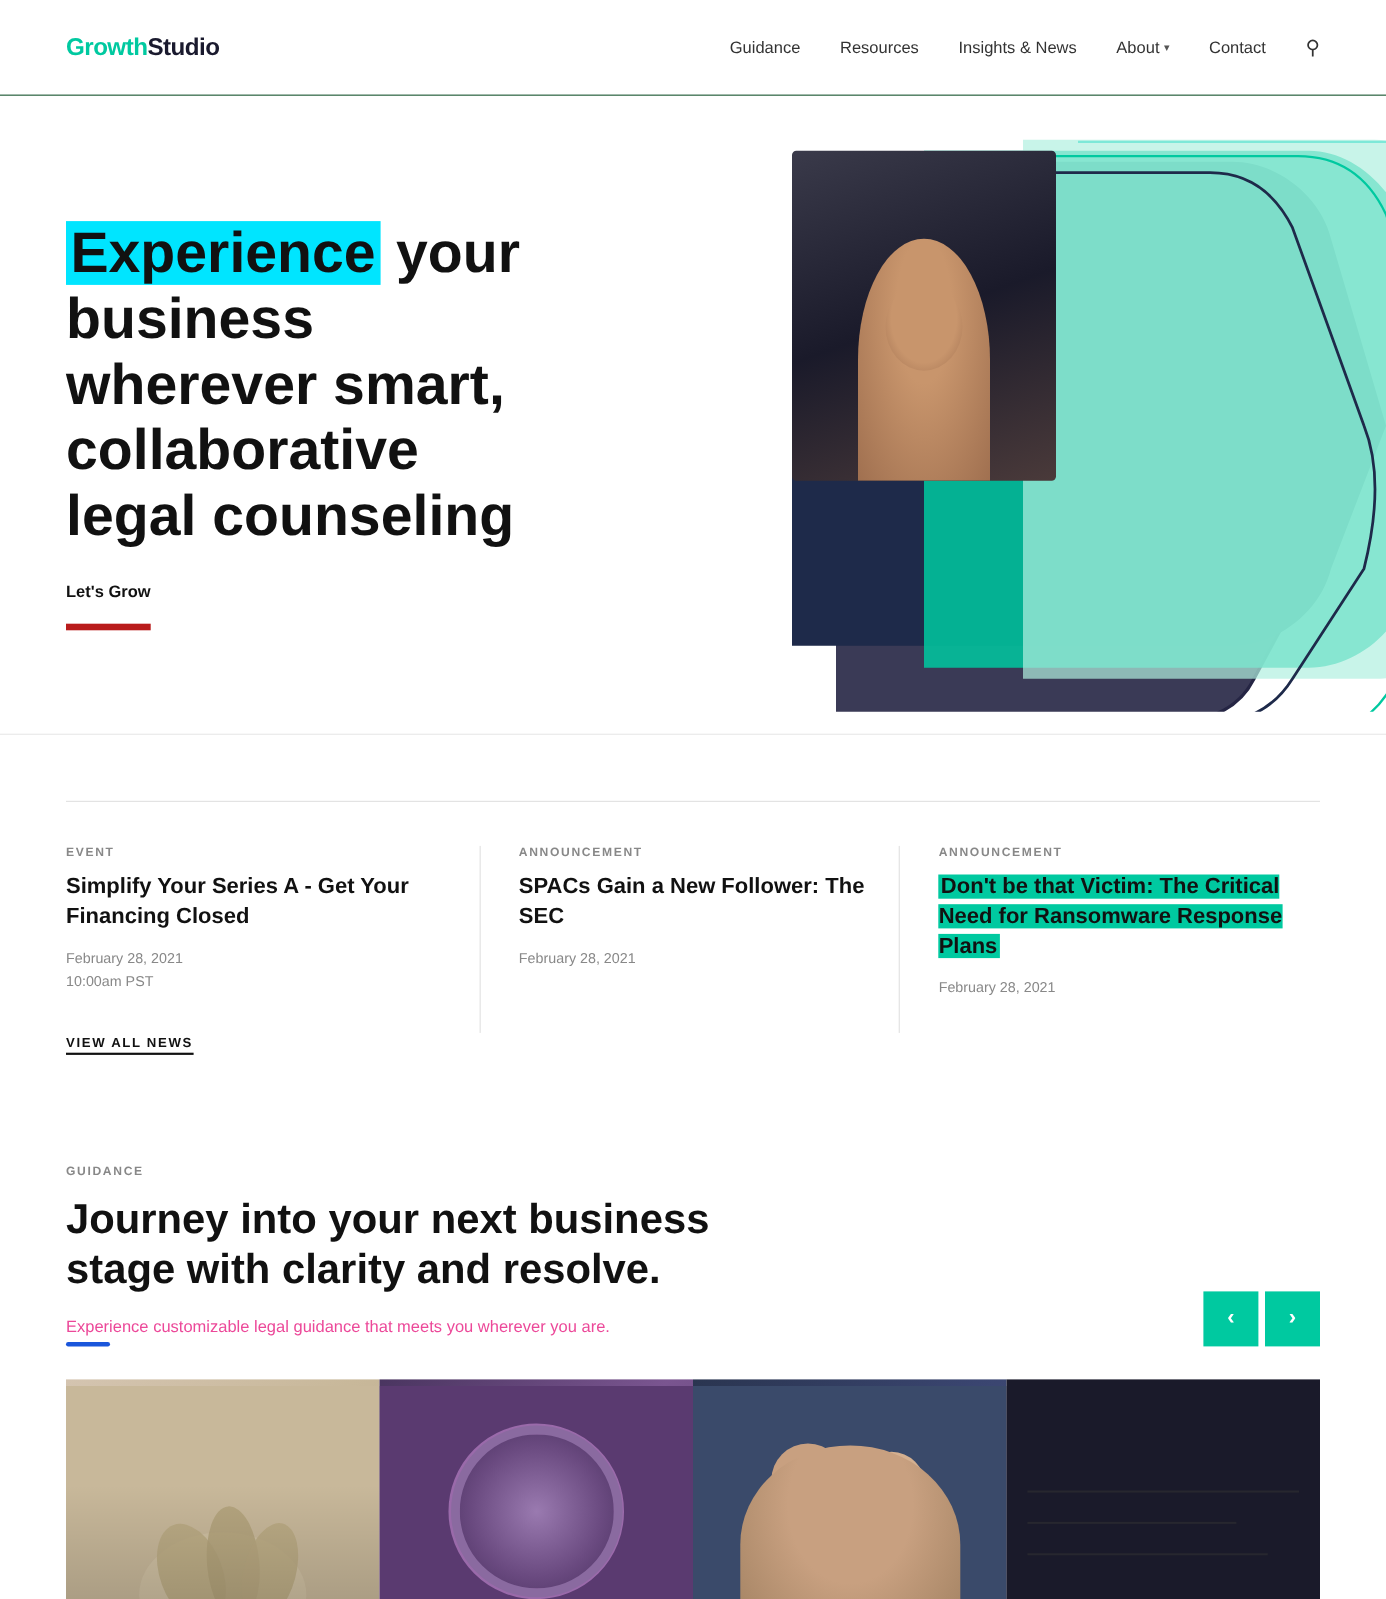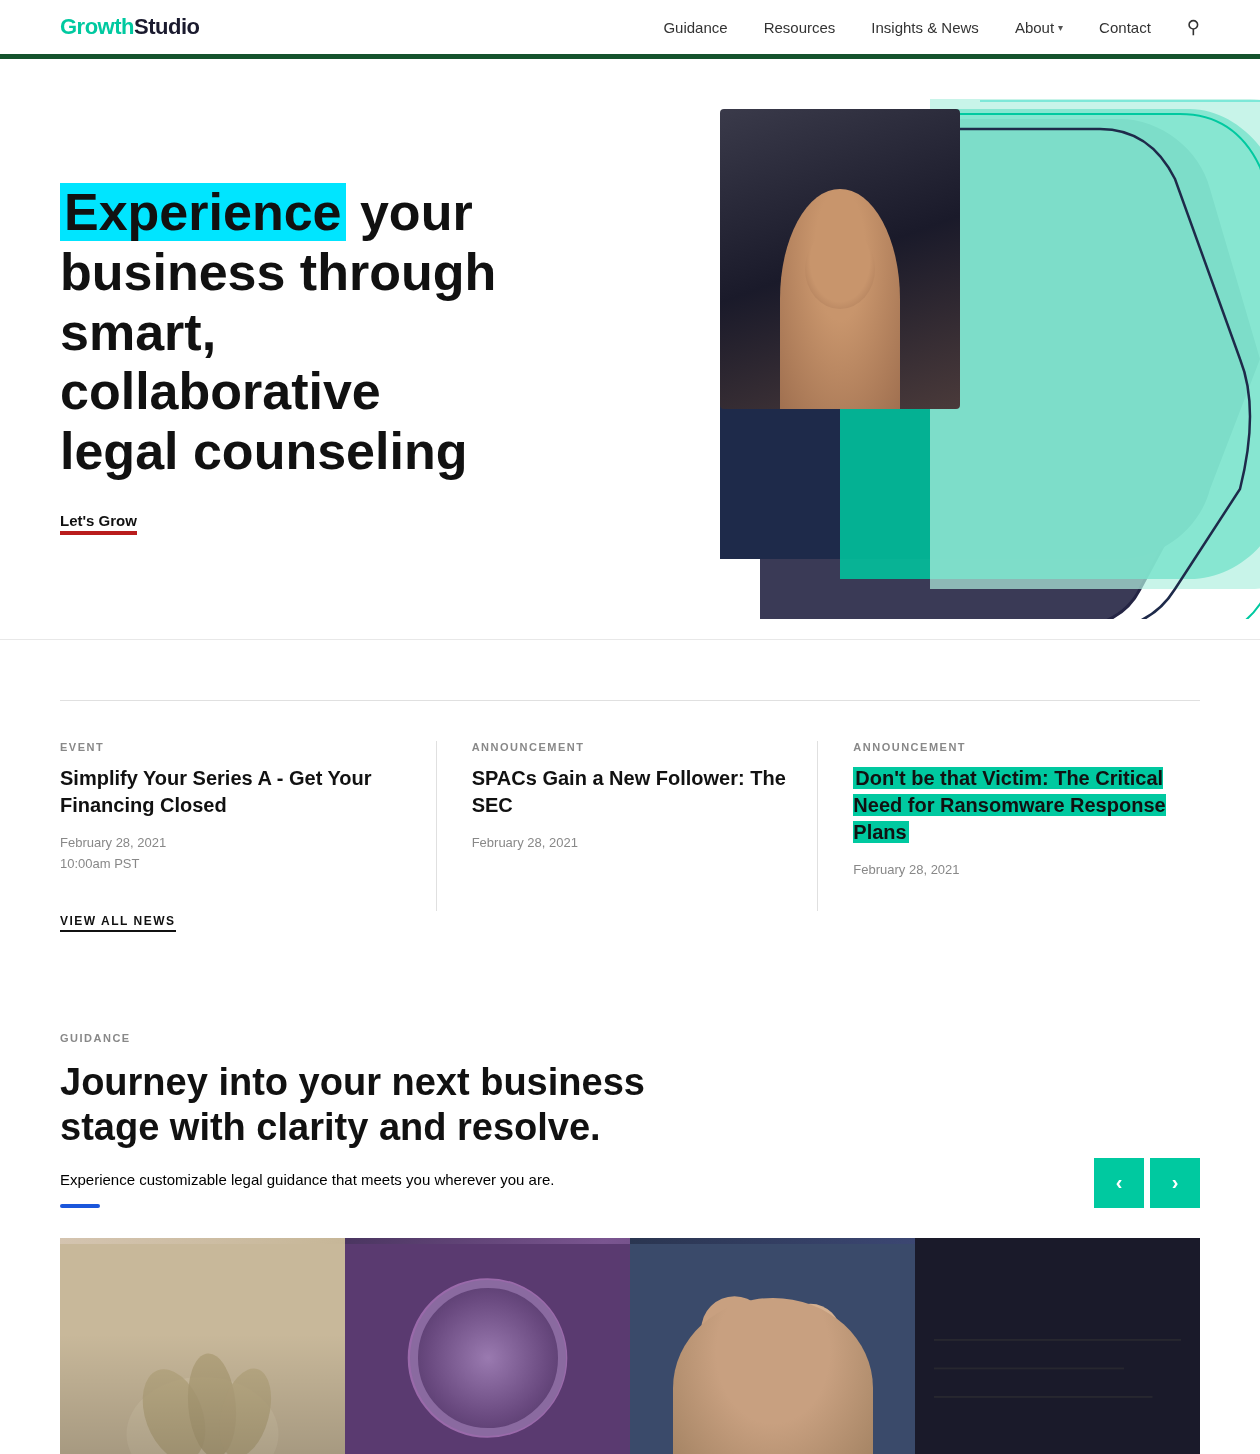--- a/index.html
+++ b/index.html
@@ -3,26 +3,26 @@
   <meta charset="utf-8">
   <style>
     * { margin: 0; padding: 0; box-sizing: border-box; }
     body { font-family: -apple-system, BlinkMacSystemFont, 'Segoe UI', Arial, sans-serif; background: #fff; color: #111; width: 1260px; overflow-x: hidden; }
 
     
     header {
       display: flex;
       align-items: center;
       justify-content: space-between;
-      padding: 14px 60px;
+      padding: 30px 60px;
       background: #fff;
       position: sticky;
       top: 0;
       z-index: 100;
-      border-bottom: 5px solid #14532d;
+      border-bottom: 1px solid #14532d;
     }
     .logo {
       font-size: 22px;
       font-weight: 700;
       letter-spacing: -0.5px;
     }
     .logo span.green { color: #00c9a0; }
     .logo span.dark { color: #1a1a2e; }
     nav {
       display: flex;
@@ -74,22 +74,22 @@
     .hero-text h1 .highlight {
       background-color: #00e5ff;
       padding: 0 4px;
     }
     .hero-cta {
       display: inline-block;
       text-decoration: none;
       color: #111;
       font-size: 15px;
       font-weight: 600;
-      border-bottom: 4px solid #b91c1c;
-      padding-bottom: 2px;
+      border-bottom: 6px solid #b91c1c;
+      padding-bottom: 20px;
     }
     .hero-visual {
       position: absolute;
       right: 0;
       top: 0;
       width: 720px;
       height: 580px;
     }
     .hero-portrait {
       position: absolute;
@@ -211,22 +211,22 @@
     }
     .guidance-title {
       font-size: 38px;
       font-weight: 800;
       line-height: 1.2;
       color: #111;
       margin-bottom: 20px;
     }
     .guidance-desc {
       font-size: 15px;
-      color: #000000;
-      margin-bottom: 16px;
+      color: #ec4899;
+      margin-bottom: 5px;
     }
     .guidance-accent {
       width: 40px;
       height: 4px;
       background: #1a56db;
       border-radius: 2px;
     }
     .carousel-controls {
       display: flex;
       gap: 6px;
@@ -310,21 +310,21 @@
       <span class="chevron-down">▾</span>
     </a>
     <a href="#">Contact</a>
     <span class="search-icon">⚲</span>
   </nav>
 </header>
 
 <section class="hero">
   <div class="hero-text">
     <h1>
-      <span class="highlight">Experience</span><span> your business through smart, collaborative legal counseling</span>
+      <span class="highlight">Experience</span><span> your business wherever smart, collaborative legal counseling</span>
     </h1>
     <a href="#" class="hero-cta">Let's Grow</a>
   </div>
 
   <div class="hero-visual">
 
     <svg class="chevrons" width="700" height="560" viewBox="0 0 700 560" fill="none" xmlns="http://www.w3.org/2000/svg">
 
       <path d="M200 80 L500 80 Q560 80 580 130 L650 300 Q670 350 650 400 L580 530 Q560 570 500 570 L200 570" stroke="#1a1a3a" stroke-width="3" fill="#1a1a3a" fill-opacity="0.9" opacity="0.95" rx="20"></path>
       <path d="M250 100 L520 100 Q575 100 595 148 L660 310 Q678 358 660 405 L595 530 Q575 568 520 568 L250 568" stroke="#1a1a3a" stroke-width="0" fill="none"></path>

